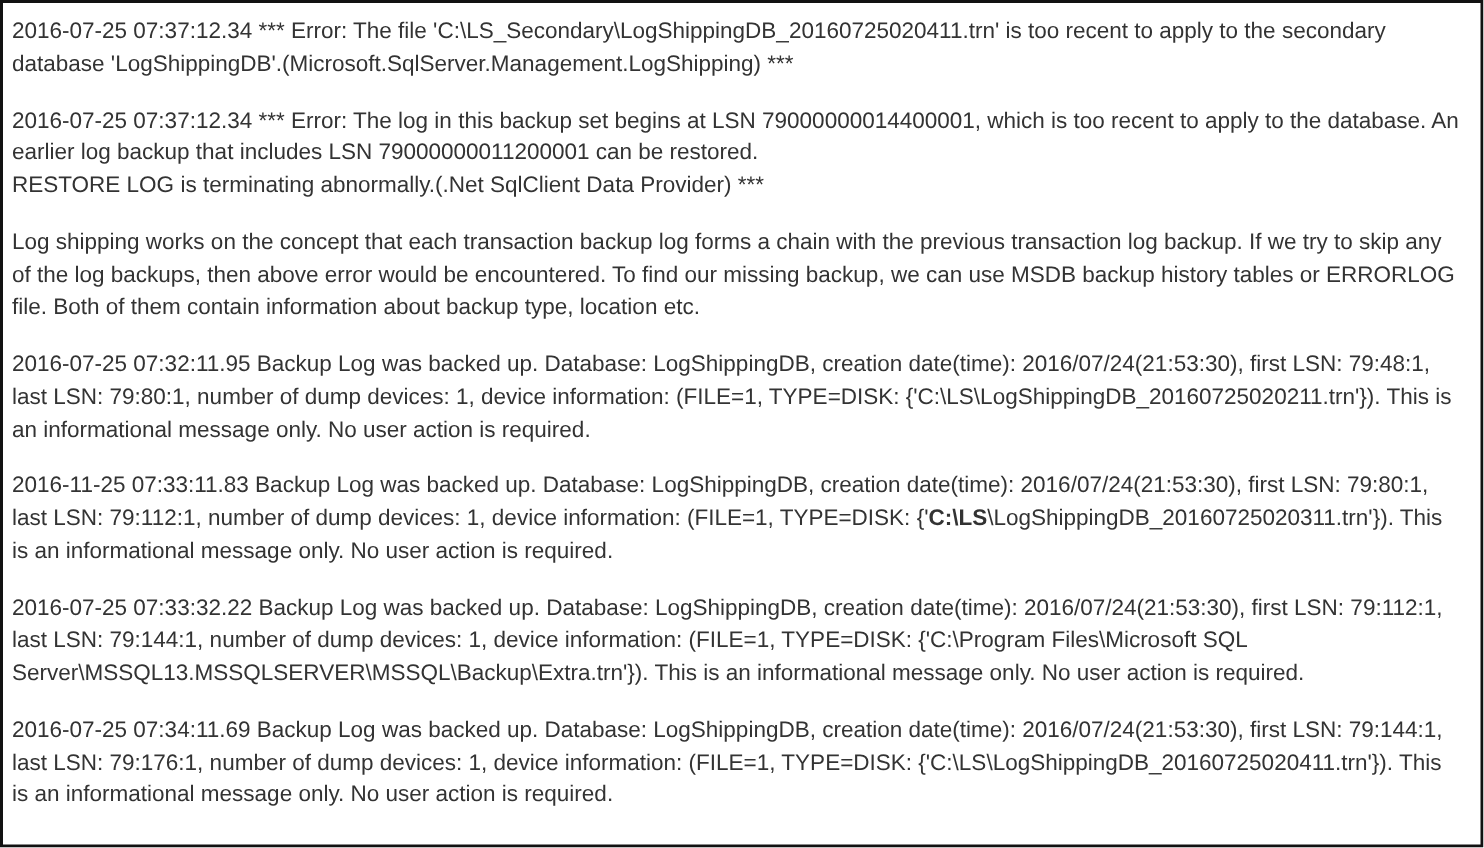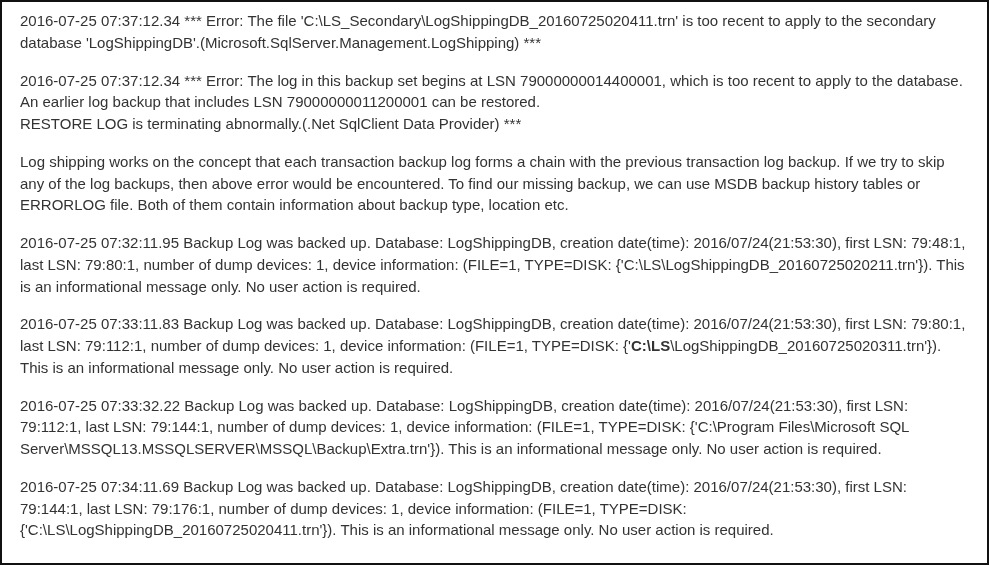--- a/index.html
+++ b/index.html
@@ -9,21 +9,21 @@
     font-family: "Segoe UI", Arial, sans-serif;
     font-size: 15px;
     color: #333;
   }
   .frame {
     width: 989px;
     height: 565px;
     box-sizing: border-box;
     border: 2px solid #111;
     background: #fff;
-    padding: 8px 14px 10px 18px;
+    padding: 8px 14px 10px 6px;
     overflow: hidden;
     line-height: 1.45;
   }
   p.log {
     margin: 0 0 16px 0;
     word-wrap: break-word;
   }
   p.log.last {
     margin-bottom: 0;
   }
@@ -39,20 +39,20 @@
 
   <p class="log">2016-07-25 07:37:12.34  *** Error: The file 'C:\LS_Secondary\LogShippingDB_20160725020411.trn' is too recent to apply to the secondary database 'LogShippingDB'.(Microsoft.SqlServer.Management.LogShipping) ***</p>
 
   <p class="log">2016-07-25 07:37:12.34  *** Error: The log in this backup set begins at LSN 79000000014400001, which is too recent to apply to the database. An earlier log backup that includes LSN 79000000011200001 can be restored.<br>RESTORE LOG is terminating abnormally.(.Net SqlClient Data Provider) ***</p>
 
   <p class="log">Log shipping works on the concept that each transaction backup log forms a chain with the previous transaction log backup. If we try to skip any of the log backups, then above error would be encountered. To find our missing backup, we can use MSDB backup history tables or ERRORLOG file. Both of them contain information about backup type, location etc.</p>
 
   <p class="log">2016-07-25 07:32:11.95 Backup     Log was backed up. Database: LogShippingDB, creation date(time): 2016/07/24(21:53:30), first LSN: 79:48:1, last LSN: 79:80:1, number of dump devices: 1, device information: (FILE=1, TYPE=DISK: {'C:\LS\LogShippingDB_20160725020211.trn'}). This is an informational message only. No user action is required.</p>
 
   <p class="log">
-    <span>2016-07-25 07:33:11.83 Backup     Log was backed up. Database: LogShippingDB, creation date(time): 2016/07/24(21:53:30), first LSN: 79:80:1, last LSN: 79:112:1, number of dump devices: 1, device information: (FILE=1, TYPE=DISK: {'</span><span class="bold-path">C:\LS</span><span>\LogShippingDB_20160725020311.trn'}). This is an informational message only. No user action is required.</span>
+    <span>2016-11-25 07:33:11.83 Backup     Log was backed up. Database: LogShippingDB, creation date(time): 2016/07/24(21:53:30), first LSN: 79:80:1, last LSN: 79:112:1, number of dump devices: 1, device information: (FILE=1, TYPE=DISK: {'</span><span class="bold-path">C:\LS</span><span>\LogShippingDB_20160725020311.trn'}). This is an informational message only. No user action is required.</span>
   </p>
 
   <p class="log">2016-07-25 07:33:32.22 Backup     Log was backed up. Database: LogShippingDB, creation date(time): 2016/07/24(21:53:30), first LSN: 79:112:1, last LSN: 79:144:1, number of dump devices: 1, device information: (FILE=1, TYPE=DISK: {'C:\Program Files\Microsoft SQL Server\MSSQL13.MSSQLSERVER\MSSQL\Backup\Extra.trn'}). This is an informational message only. No user action is required.</p>
 
   <p class="log last">2016-07-25 07:34:11.69 Backup     Log was backed up. Database: LogShippingDB, creation date(time): 2016/07/24(21:53:30), first LSN: 79:144:1, last LSN: 79:176:1, number of dump devices: 1, device information: (FILE=1, TYPE=DISK: {'C:\LS\LogShippingDB_20160725020411.trn'}). This is an informational message only. No user action is required.</p>
 
 </div>
 
 </body></html>

